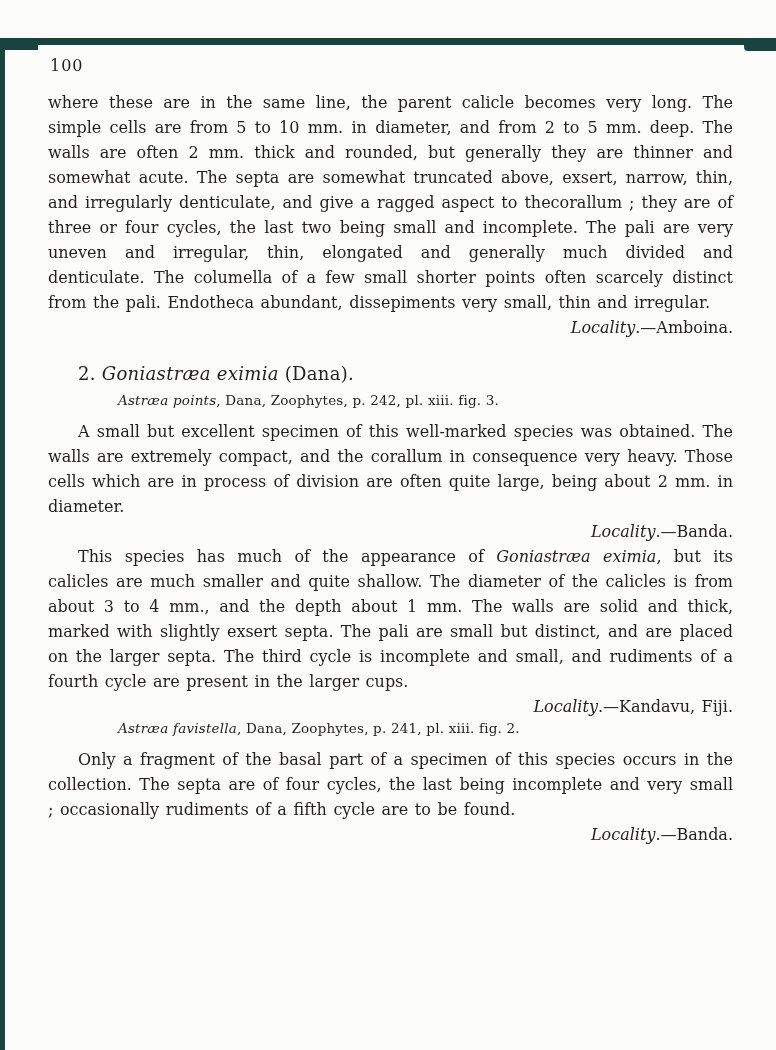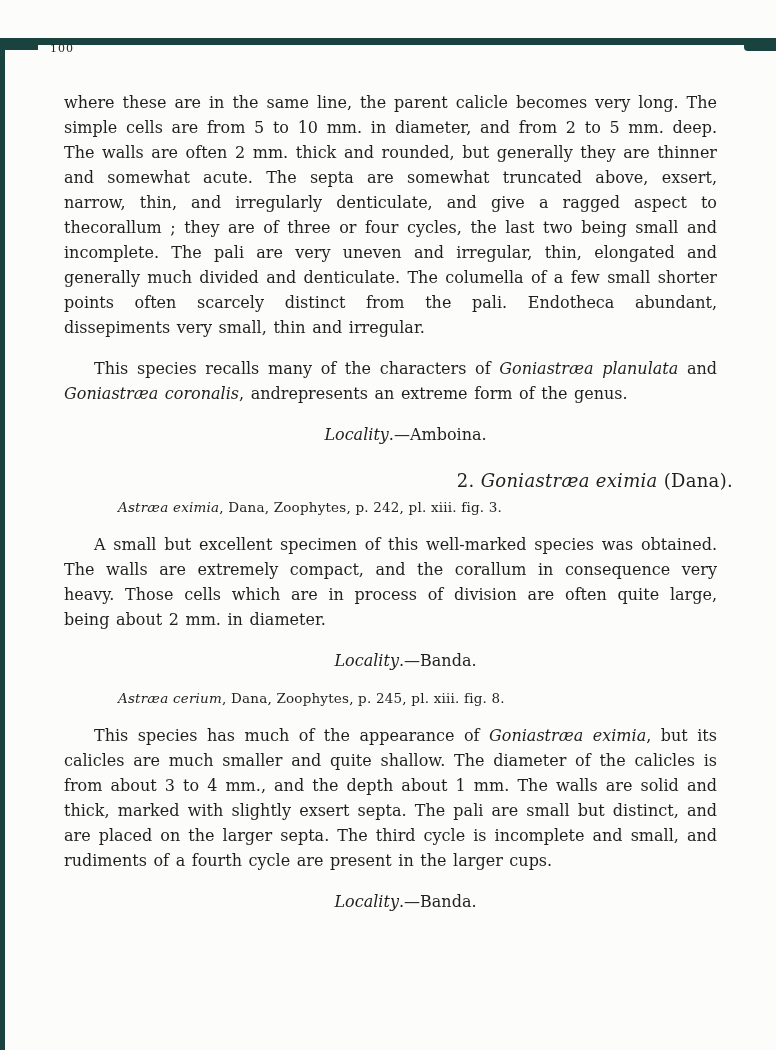--- a/index.html
+++ b/index.html
@@ -30,47 +30,46 @@
     position: relative;
     margin: 38px 43px 0 48px;
     font-size: 16px;
     letter-spacing: 1.3px;
     word-spacing: 4px;
     text-align: center;
     height: 22px;
   }
   .pageno {
     position: absolute;
-    left: 2px; top: 4px;
+    left: 2px; top: 18px;
     letter-spacing: 1px;
-    font-size: 11px;
+    font-size: 16px;
   }
 
   .text-col {
     margin: 30px 43px 0 48px;
     width: 685px;
   }
-  p { margin: 16px; }
+  p { margin: 0; }
   .body {
     font-size: 16px;
     line-height: 25px;
     text-align: justify;
     text-indent: 30px;
     word-spacing: 1.5px;
   }
   .body.first { text-indent: 0; }
-  .body.loc { text-align: center; }
+  .body.loc { text-align: right; }
   .species {
     margin: 22px 0 6px;
     font-size: 18px;
     font-weight: normal;
     line-height: 23px;
     text-indent: 30px;
     letter-spacing: 0.3px;
-    text-align: right;
   }
   .citation {
     margin: 0 0 10px;
     padding-left: 70px;
     font-size: 13.5px;
     line-height: 18px;
     letter-spacing: 0.2px;
   }
 </style>
 </head>
@@ -83,27 +82,28 @@
   <div class="scan-edge top-right"></div>
   <div class="scan-edge left"></div>
 
   <header class="running-head">
     <span class="pageno">100</span>
   </header>
 
   <main class="text-col">
 
     <p class="body first"><span>where these are in the same line, the parent calicle becomes very long.  The simple cells are from 5 to 10 mm. in diameter, and from 2 to 5 mm. deep.  The walls are often 2 mm. thick and rounded, but generally they are thinner and somewhat acute.  The septa are somewhat truncated above, exsert, narrow, thin, and irregularly denticulate, and give a ragged aspect to thecorallum ; they are of three or four cycles, the last two being small and incomplete.  The pali are very uneven and irregular, thin, elongated and generally much divided and denticulate.  The columella of a few small shorter points often scarcely distinct from the pali.  Endotheca abundant, dissepiments very small, thin and irregular.</span></p>
-    <p class="body"><span>This species recalls many of the characters of </span><i>Goniastræa planulata</i><span> and </span><i>Goniastræa coronalis</i><span>, andrepresents an extreme form of the genus.</span></p>
     <p class="body loc"><i>Locality</i><span>.—Amboina.</span></p>
 
     <h2 class="species"><span>2.  </span><i>Goniastræa eximia</i><span> (Dana).</span></h2>
-    <p class="citation"><i>Astræa eximia</i><span>, Dana, Zoophytes, p. 242, pl. xiii. fig. 3.</span></p>
+    <p class="citation"><i>Astræa points</i><span>, Dana, Zoophytes, p. 242, pl. xiii. fig. 3.</span></p>
     <p class="body"><span>A small but excellent specimen of this well-marked species was obtained.  The walls are extremely compact, and the corallum in consequence very heavy.  Those cells which are in process of division are often quite large, being about 2 mm. in diameter.</span></p>
     <p class="body loc"><i>Locality</i><span>.—Banda.</span></p>
 
-    <p class="citation"><i>Astræa cerium</i><span>, Dana, Zoophytes, p. 245, pl. xiii. fig. 8.</span></p>
     <p class="body"><span>This species has much of the appearance of </span><i>Goniastræa eximia</i><span>, but its calicles are much smaller and quite shallow.  The diameter of the calicles is from about 3 to 4 mm., and the depth about 1 mm.  The walls are solid and thick, marked with slightly exsert septa.  The pali are small but distinct, and are placed on the larger septa.  The third cycle is incomplete and small, and rudiments of a fourth cycle are present in the larger cups.</span></p>
+    <p class="body loc"><i>Locality</i><span>.—Kandavu, Fiji.</span></p>
 
+    <p class="citation"><i>Astræa favistella</i><span>, Dana, Zoophytes, p. 241, pl. xiii. fig. 2.</span></p>
+    <p class="body"><span>Only a fragment of the basal part of a specimen of this species occurs in the collection. The septa are of four cycles, the last being incomplete and  very small ; occasionally rudiments of a fifth cycle are to be found.</span></p>
     <p class="body loc"><i>Locality</i><span>.—Banda.</span></p>
 
   </main>
 </div>
 
 </body></html>

